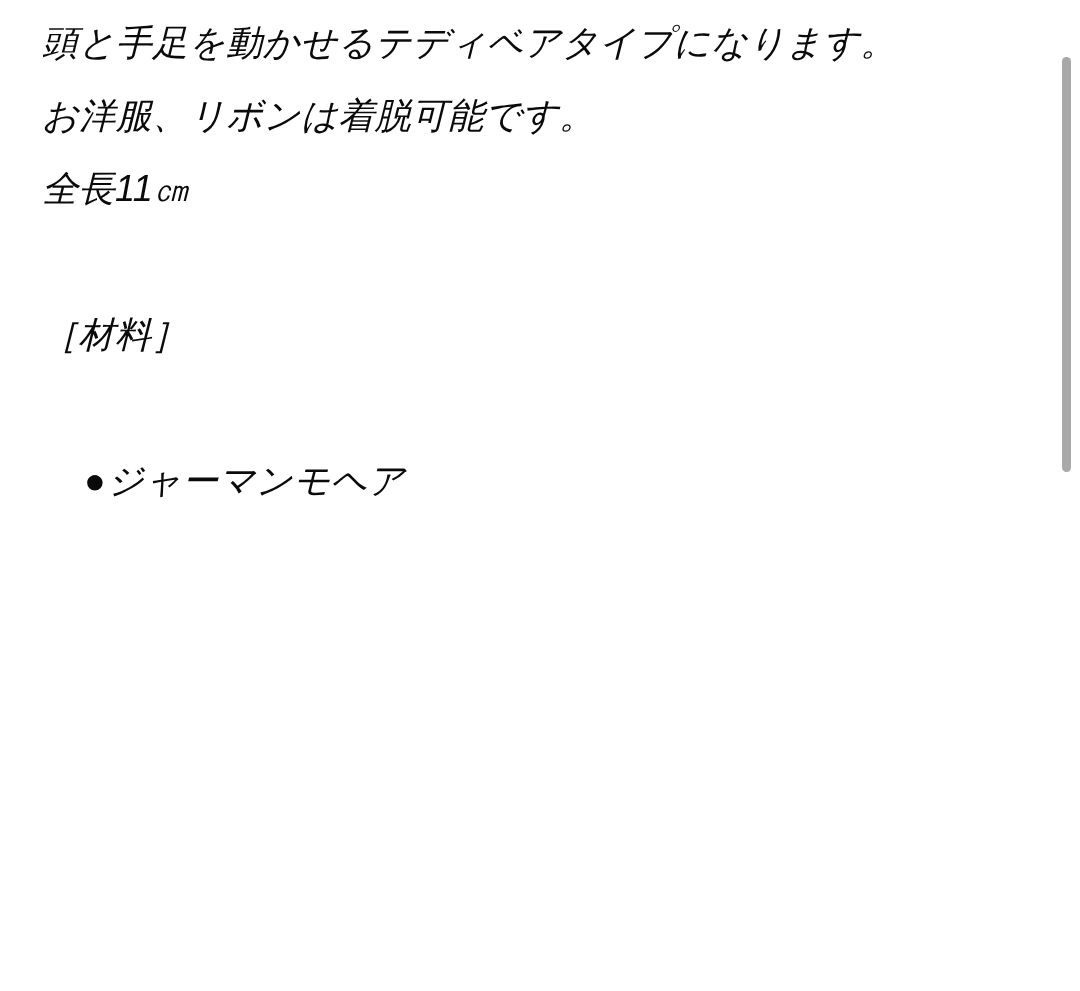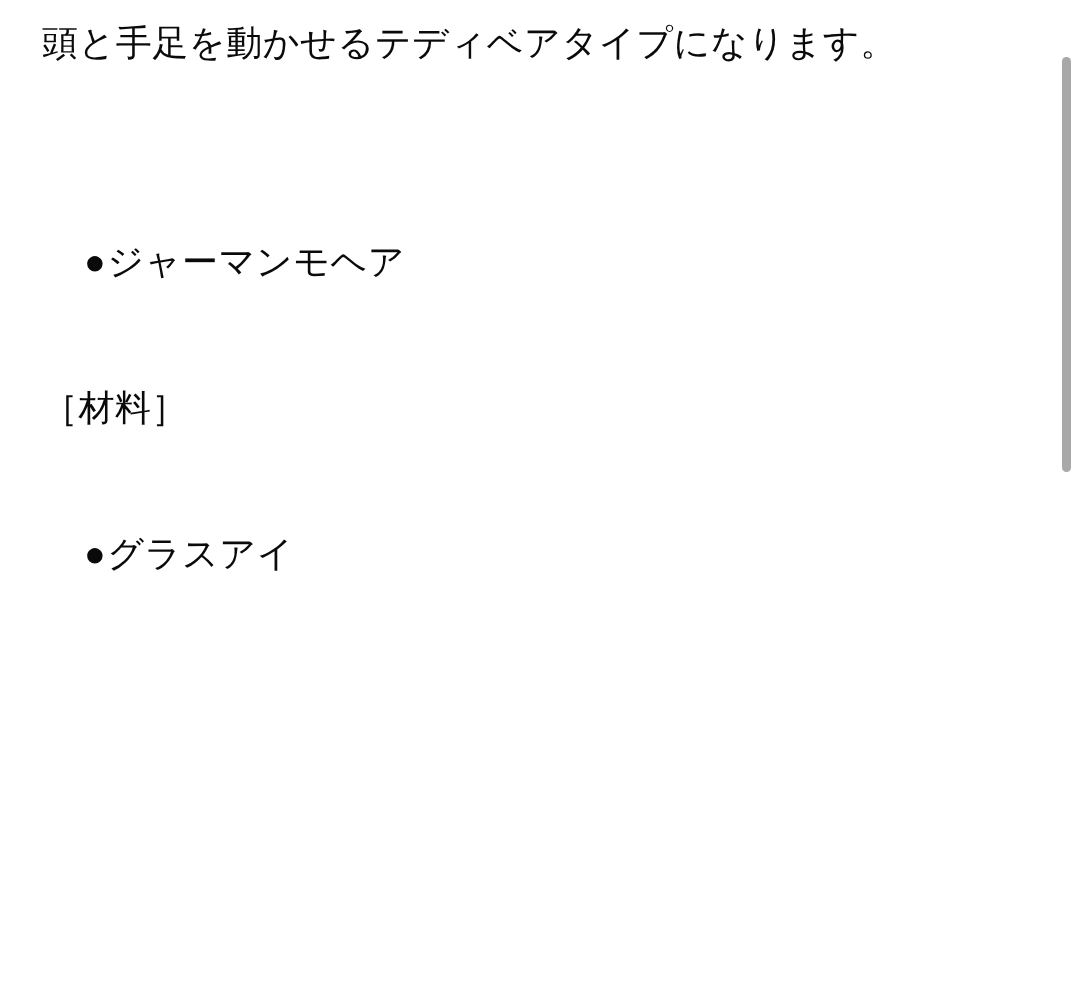--- a/index.html
+++ b/index.html
@@ -19,20 +19,21 @@
     position: absolute;
     top: 6px;
     left: 42px;
     right: 80px;
     font-size: 36px;
     line-height: 73px;
     letter-spacing: 0.5px;
   }
   .line {
     white-space: pre-wrap;
+    font-style: italic;
   }
   .blank-line {
     height: 73px;
   }
   .material-item .bullet {
     margin-right: 1px;
   }
   .scrollbar-thumb {
     position: absolute;
     left: 1062px;
@@ -43,35 +44,34 @@
     background: #a8a8a8;
   }
 </style>
 </head>
 <body>
 
 <main class="description">
 
   <div class="line">頭と手足を動かせるテディベアタイプになります。</div>
 
+  <div class="line">お洋服、リボンは着脱可能です。</div>
 
+  <div class="line">全長11㎝</div>
 
 
 
   <div class="blank-line"></div>
 
+  <div class="line">［材料］</div>
+
   <div class="line material-item">
     <span class="bullet">●</span><span>ジャーマンモヘア</span>
   </div>
 
-  <div class="line">［材料］</div>
-
-  <div class="line material-item">
-    <span class="bullet">●</span><span>グラスアイ</span>
-  </div>
 
   <div class="line material-item">
     
   </div>
 
 </main>
 
 <div class="scrollbar-thumb"></div>
 
 </body></html>

